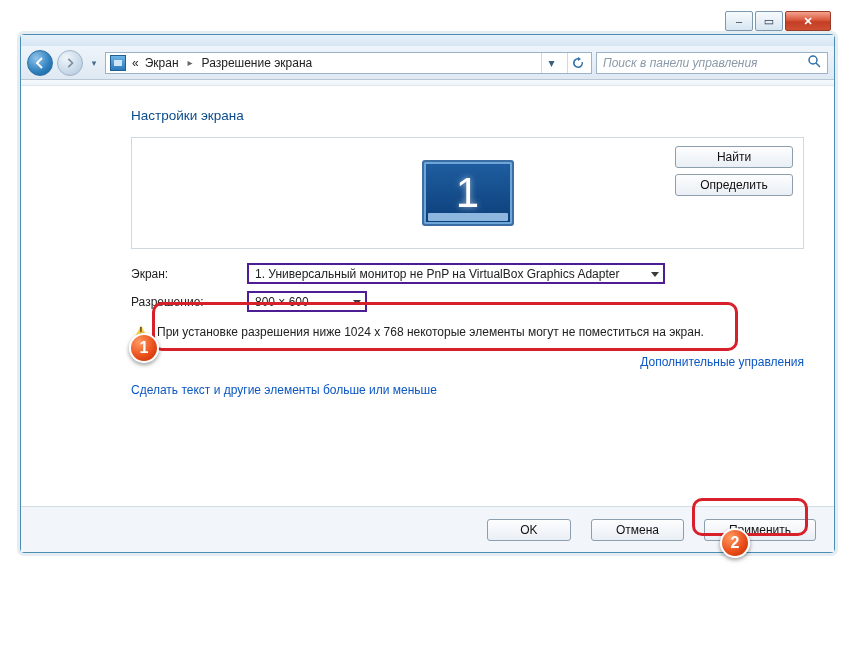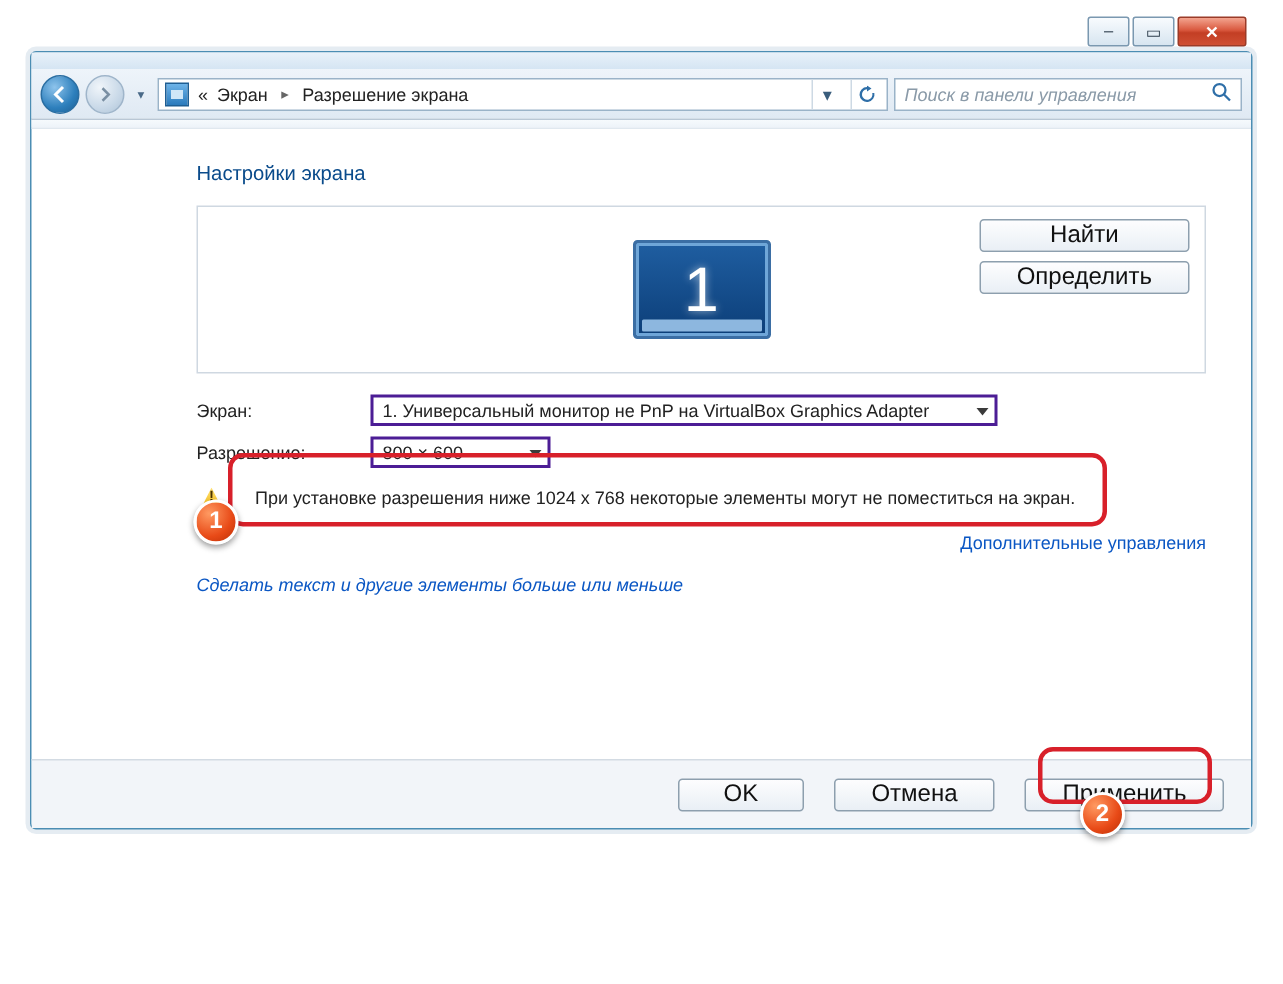--- a/index.html
+++ b/index.html
@@ -139,21 +139,21 @@
   }
   .preview-btns {
     position:absolute; top:8px; right:10px;
     display:flex;flex-direction:column;gap:6px;
   }
   .std-btn {
     min-width: 118px; height: 22px;
     border:1px solid #8d9fae;
     border-radius:3px;
     background:linear-gradient(#fdfdfe,#e9eff5);
-    font: inherit; font-size:16px;
+    font: inherit; font-size:12px;
     display:flex;align-items:center;justify-content:center;
     color:#111;
     padding: 0 24px;
   }
   .monitor {
     width:92px;height:66px;
     border:2px solid #3b6ea4;
     border-radius:3px;
     background:linear-gradient(#1f5ea1,#0c3e78);
     display:flex;align-items:center;justify-content:center;
@@ -176,37 +176,37 @@
   }
   .select.wide{width:418px}
   .select.narrow{width:120px}
   .select::after{
     content:"";position:absolute;right:4px;top:7px;
     border-left:4px solid transparent;border-right:4px solid transparent;border-top:5px solid #3b3b3b;
   }
   .warn-box {
     margin:8px 0 6px 0;
     position:relative;
-    display:flex;gap:21px;align-items:flex-start;
+    display:flex;gap:8px;align-items:flex-start;
     padding:4px 6px 4px 2px;
   }
   .warn-icn {
     width:16px;height:16px;flex:0 0 16px;
     background:linear-gradient(#ffe27a,#f3b400);
     clip-path: polygon(50% 0,100% 100%,0 100%);
     position:relative;
     margin-top:1px;
   }
   .warn-icn::after{content:"!";position:absolute;left:0;right:0;top:1px;text-align:center;font-size:10px;font-weight:bold;color:#4a3400;}
   .warn-text { line-height:1.35; }
   .adv-link {
     text-align:right;margin:10px 0 14px 0;
   }
   a.linklike { color:#0b57c4; text-decoration:none; }
-  .extra-links { display:flex;flex-direction:row;gap:10px;margin-top:6px;font-style:italic;}
+  .extra-links { display:flex;flex-direction:row;gap:10px;margin-top:6px;}
   
   .footer {
     height:46px;
     border-top:1px solid #d3dbe3;
     background:#f2f5f9;
     display:flex;align-items:center;justify-content:flex-end;
     gap:20px;padding:0 18px;
   }
   .footer .std-btn { min-width:84px; }
   

